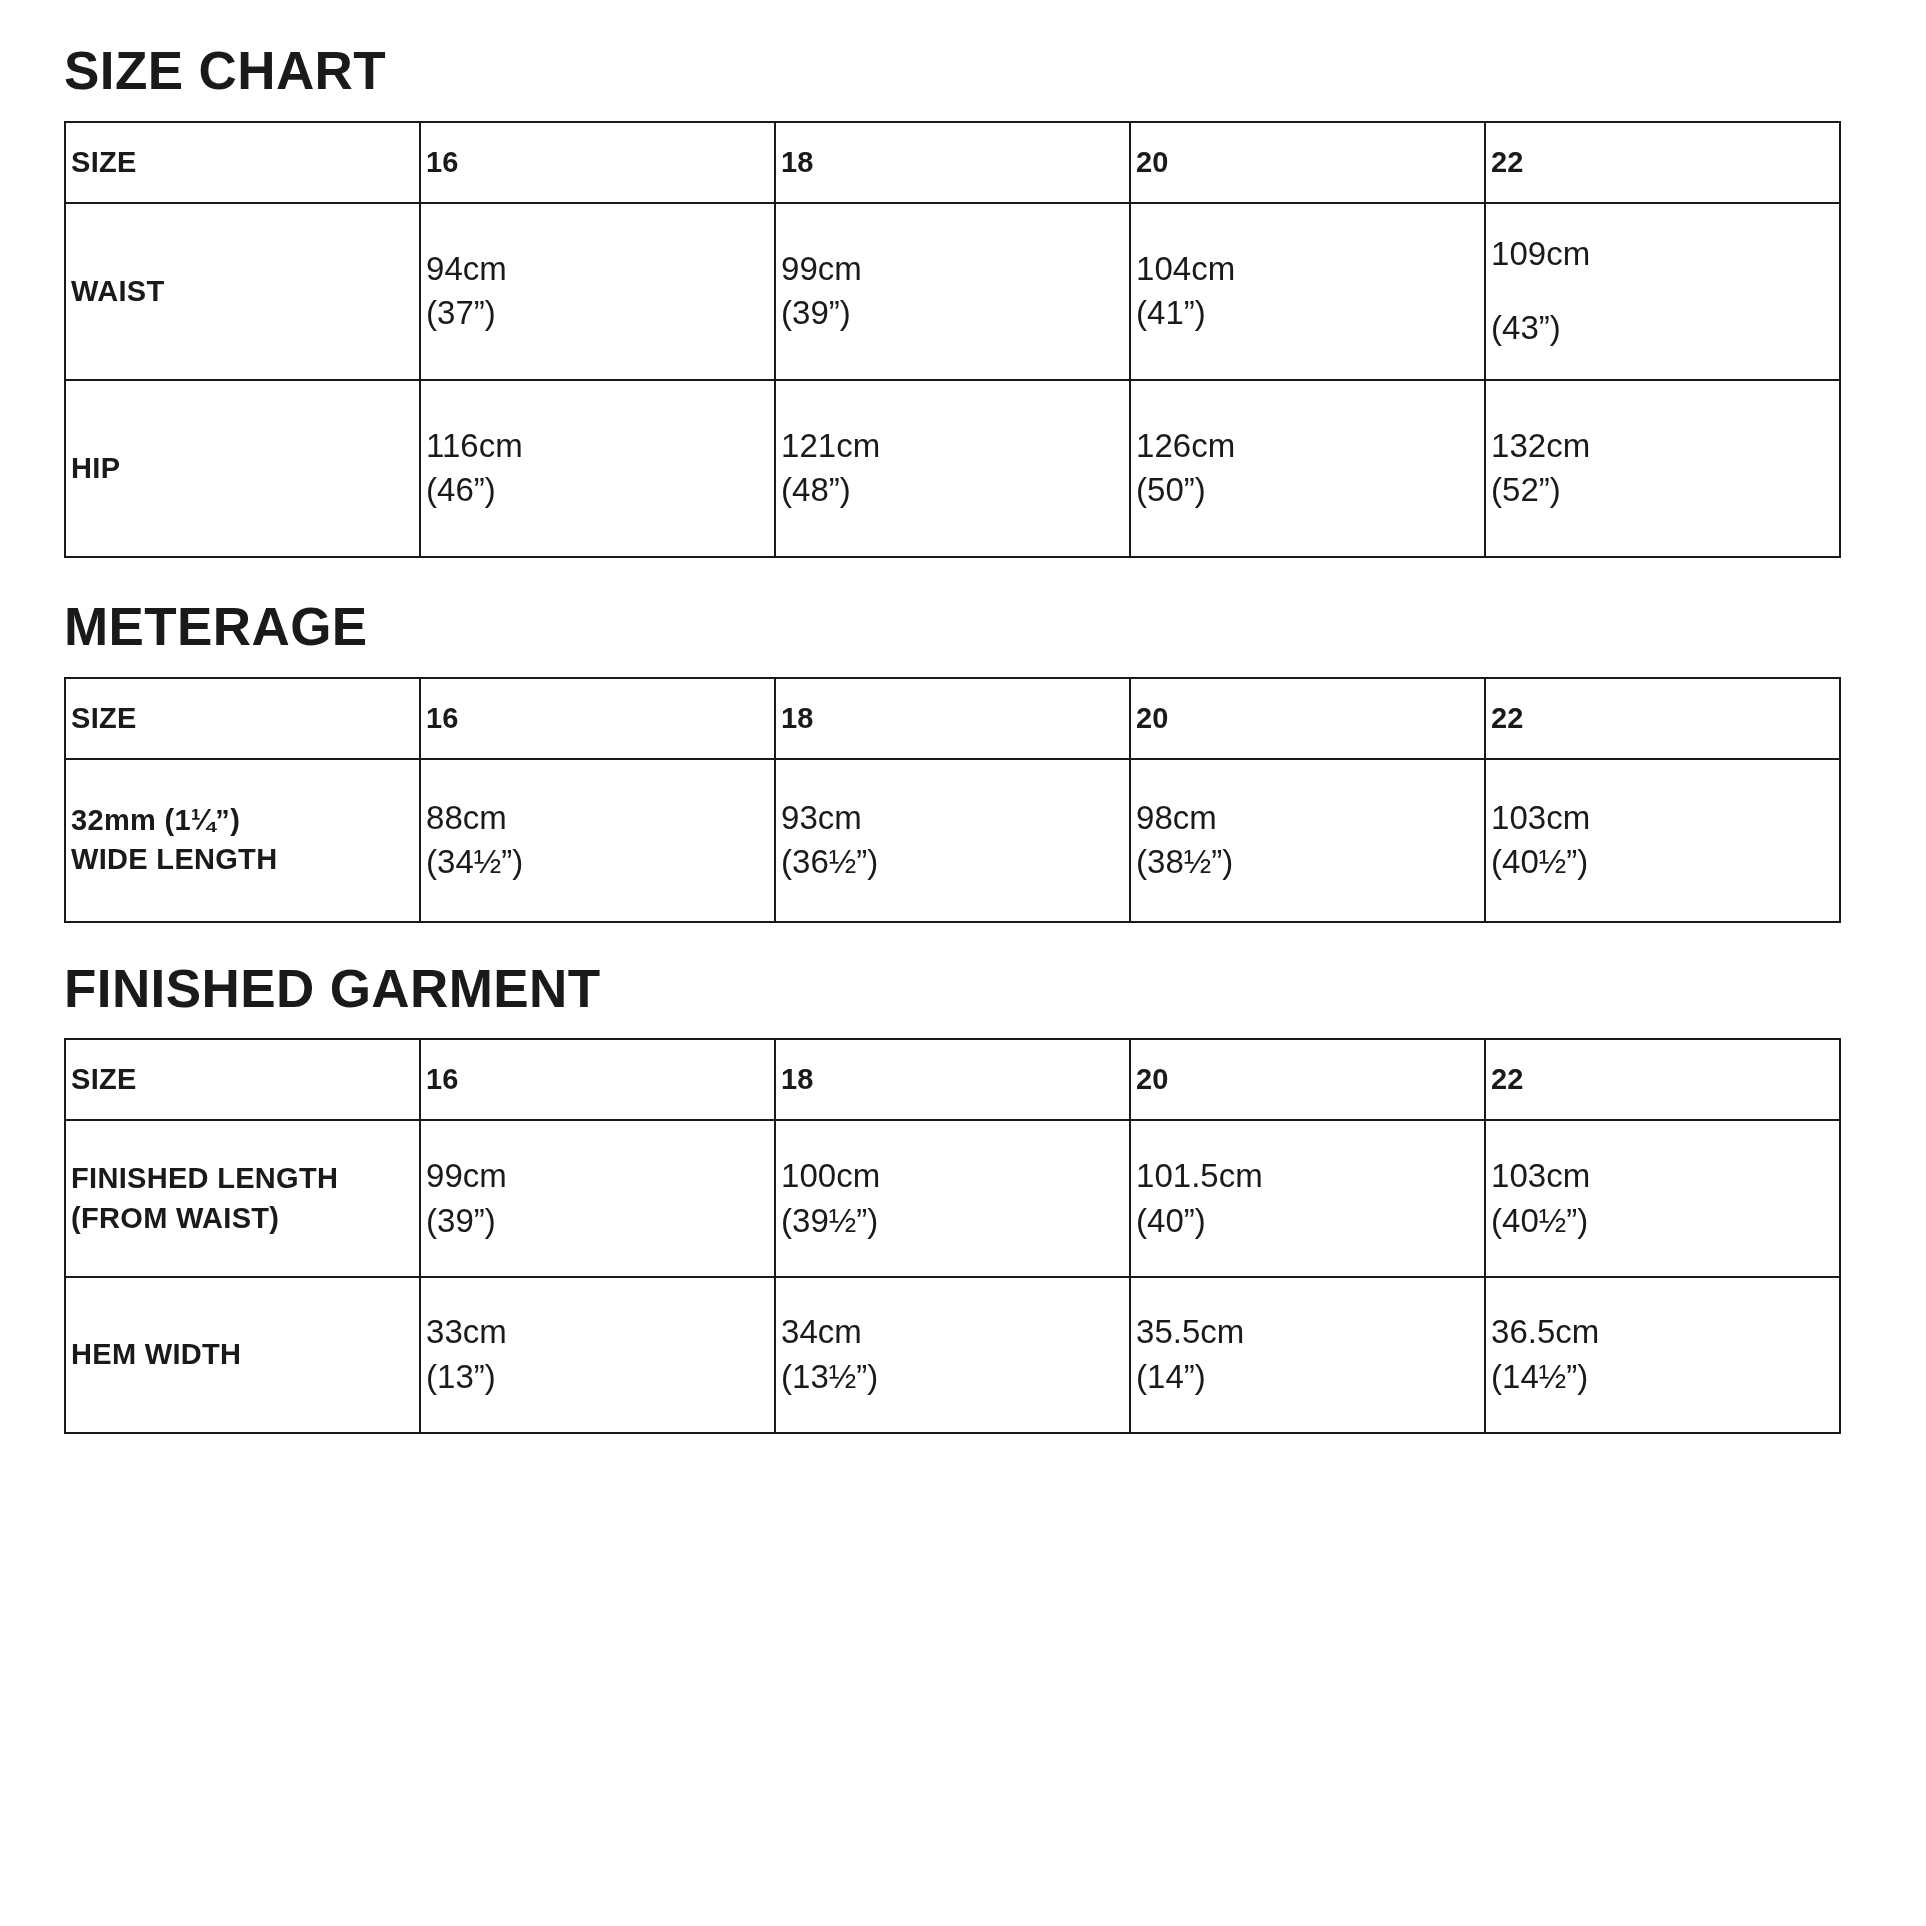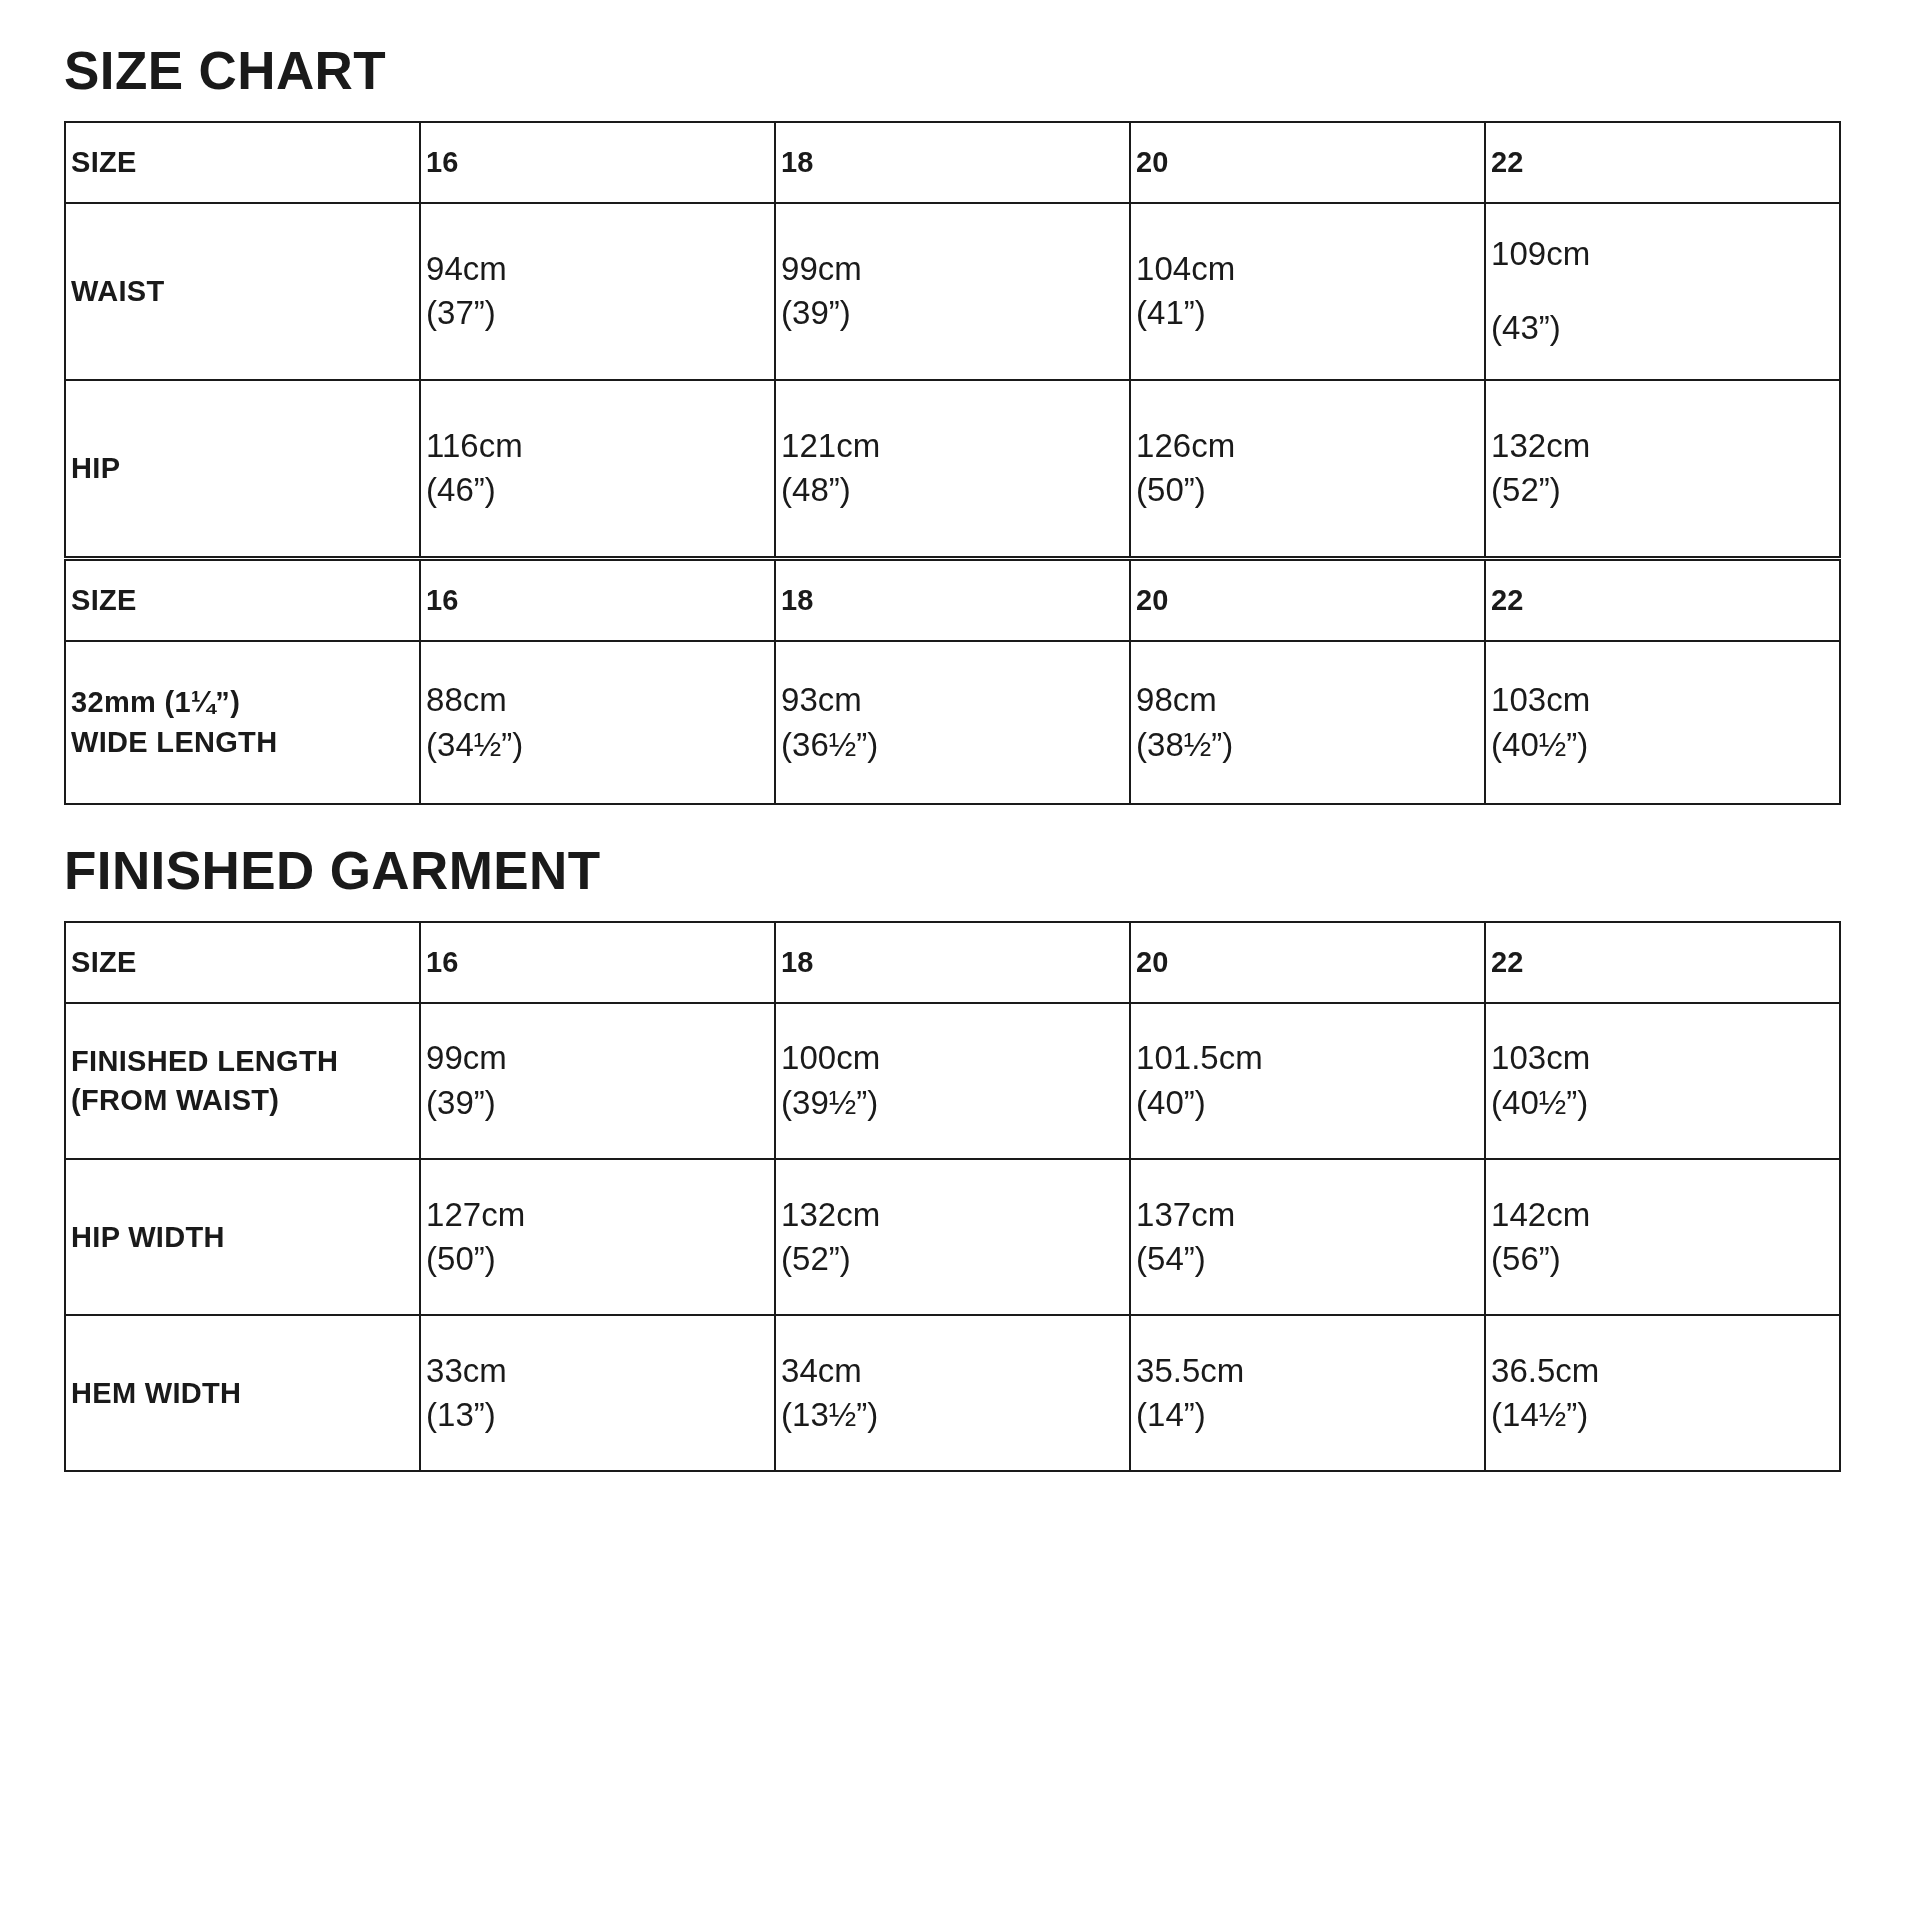--- a/index.html
+++ b/index.html
@@ -137,20 +137,21 @@
           <td class="val">
             <span class="cm">132cm</span>
             <span class="inch">(52”)</span>
           </td>
         </tr>
       </tbody>
     </table>
   </div>
 
   <div class="section">
+    <h1 class="section-title met">METERAGE</h1>
     <table class="size-table">
       <colgroup>
         <col class="c-label">
           <col class="c-size">
           <col class="c-size">
           <col class="c-size">
           <col class="c-size">
       </colgroup>
       <tbody>
         <tr class="head">
@@ -219,39 +220,20 @@
           </td>
           <td class="val">
             <span class="cm">101.5cm</span>
             <span class="inch">(40”)</span>
           </td>
           <td class="val">
             <span class="cm">103cm</span>
             <span class="inch">(40½”)</span>
           </td>
         </tr>
-        <tr class="r-hipw">
-          <td class="label">HIP WIDTH</td>
-          <td class="val">
-            <span class="cm">127cm</span>
-            <span class="inch">(50”)</span>
-          </td>
-          <td class="val">
-            <span class="cm">132cm</span>
-            <span class="inch">(52”)</span>
-          </td>
-          <td class="val">
-            <span class="cm">137cm</span>
-            <span class="inch">(54”)</span>
-          </td>
-          <td class="val">
-            <span class="cm">142cm</span>
-            <span class="inch">(56”)</span>
-          </td>
-        </tr>
         <tr class="r-hemw">
           <td class="label">HEM WIDTH</td>
           <td class="val">
             <span class="cm">33cm</span>
             <span class="inch">(13”)</span>
           </td>
           <td class="val">
             <span class="cm">34cm</span>
             <span class="inch">(13½”)</span>
           </td>

